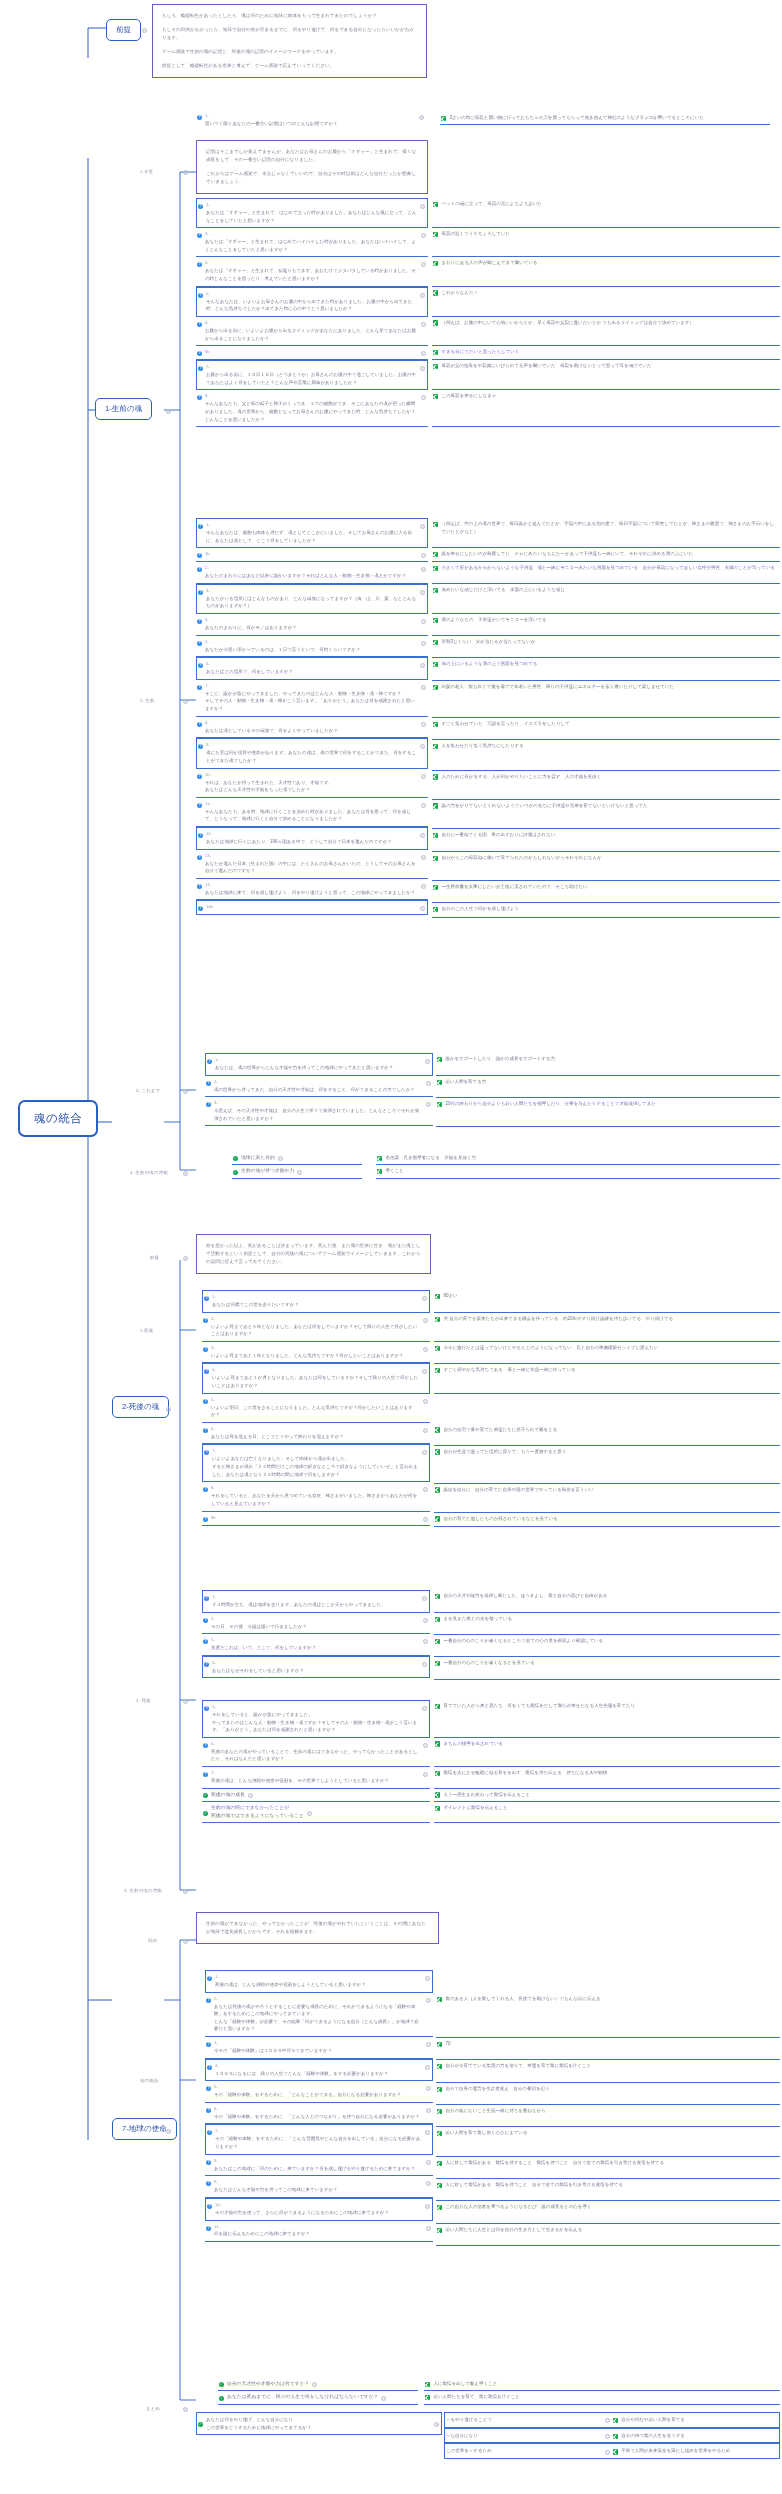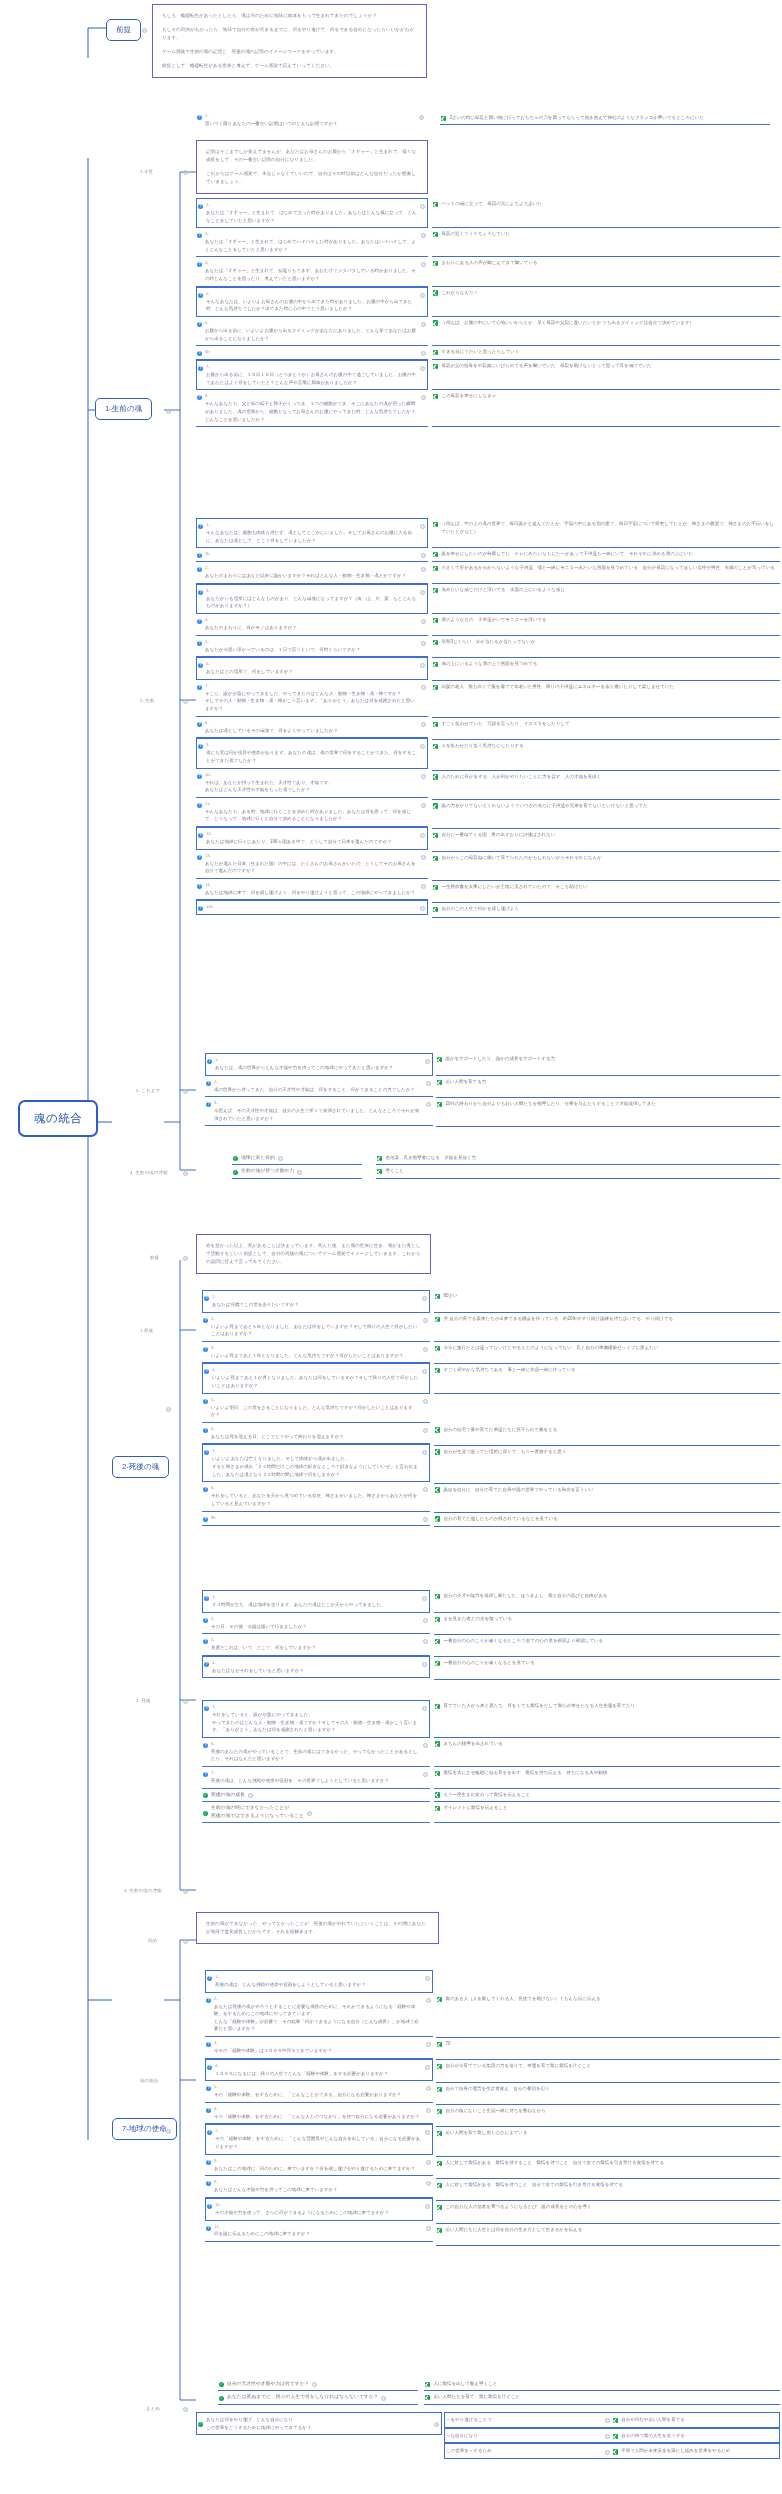--- a/index.html
+++ b/index.html
@@ -524,21 +524,21 @@
       <div class="answer" style="min-height: 13px; height: 13.4062px;">
         <span class="pen"></span>
         <span class="atext">名伯楽　良き指導者になる　才能を見抜く力</span>
       </div>
       <div class="answer" style="min-height: 13px; height: 13.4062px;">
         <span class="pen"></span>
         <span class="atext">導くこと</span>
       </div>
     </div>
 
-  <div class="node branch-node" style="left:112px; top:1456px;text-align:right;">2-死後の魂</div>
+  <div class="node branch-node" style="left:112px; top:1396px;text-align:right;">2-死後の魂</div>
   <span class="node collapse" style="left:166px; top:1405px;">⊖</span>
 
   <span class="node sub-label" style="left:150px; top:1255px;">前提</span>
   <span class="node collapse" style="left:183px; top:1254px;">⊖</span>
   <div class="node premise" style="left:196px; top:1234px; width:235px;">
     <p>命を授かった以上、死があることは決まっています。死んだ後、また魂の世界に生き、魂がまた魂として活動するという前提として、自分の死後の魂についてゲーム感覚でイメージしていきます。これからの質問に答えて言ってみてください。</p>
   </div>
 
   <span class="node sub-label" style="left:140px; top:1328px;">1.死後</span>
 

